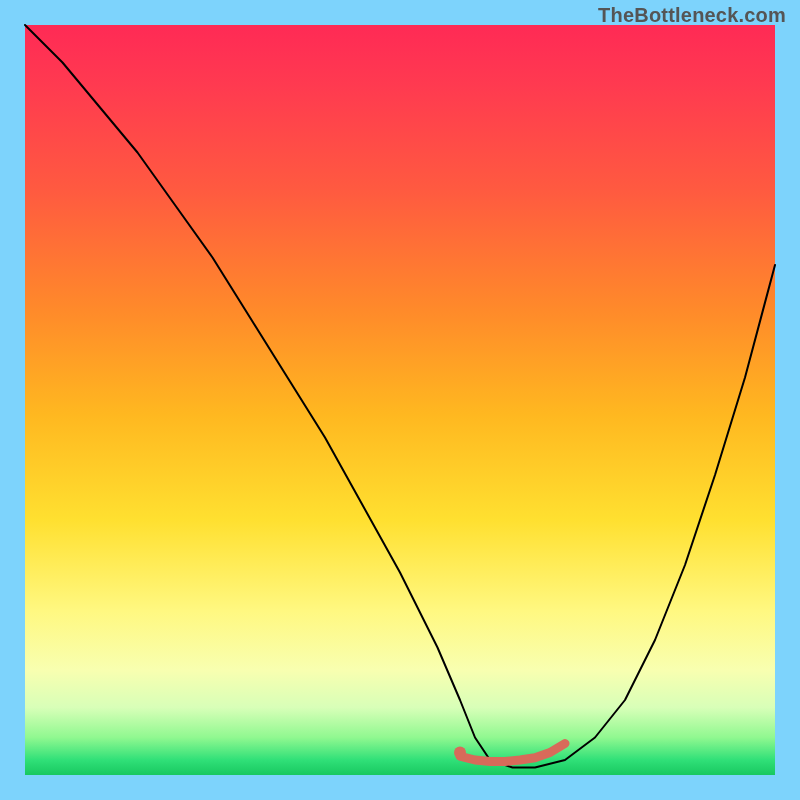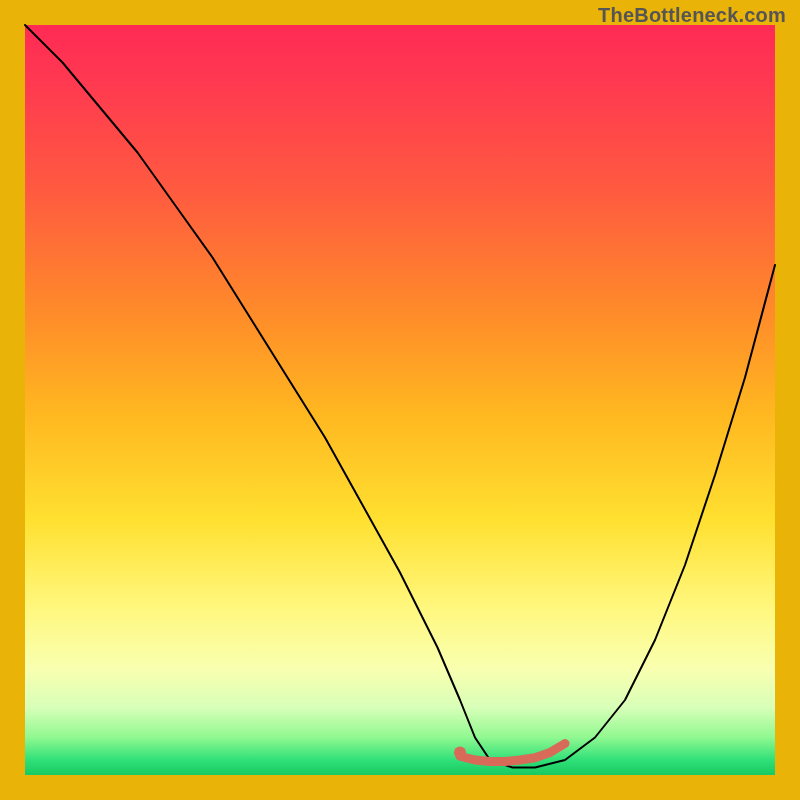--- a/index.html
+++ b/index.html
@@ -8,21 +8,21 @@
     width: 800px;
     height: 800px;
     background: #000;
     overflow: hidden;
     font-family: Arial, Helvetica, sans-serif;
   }
   .frame {
     position: relative;
     width: 800px;
     height: 800px;
-    background: #eab308;
+    background: #7dd3fc;
   }
   .plot-area {
     position: absolute;
     left: 25px;
     top: 25px;
     width: 750px;
     height: 750px;
     
     background: linear-gradient(
       to bottom,

